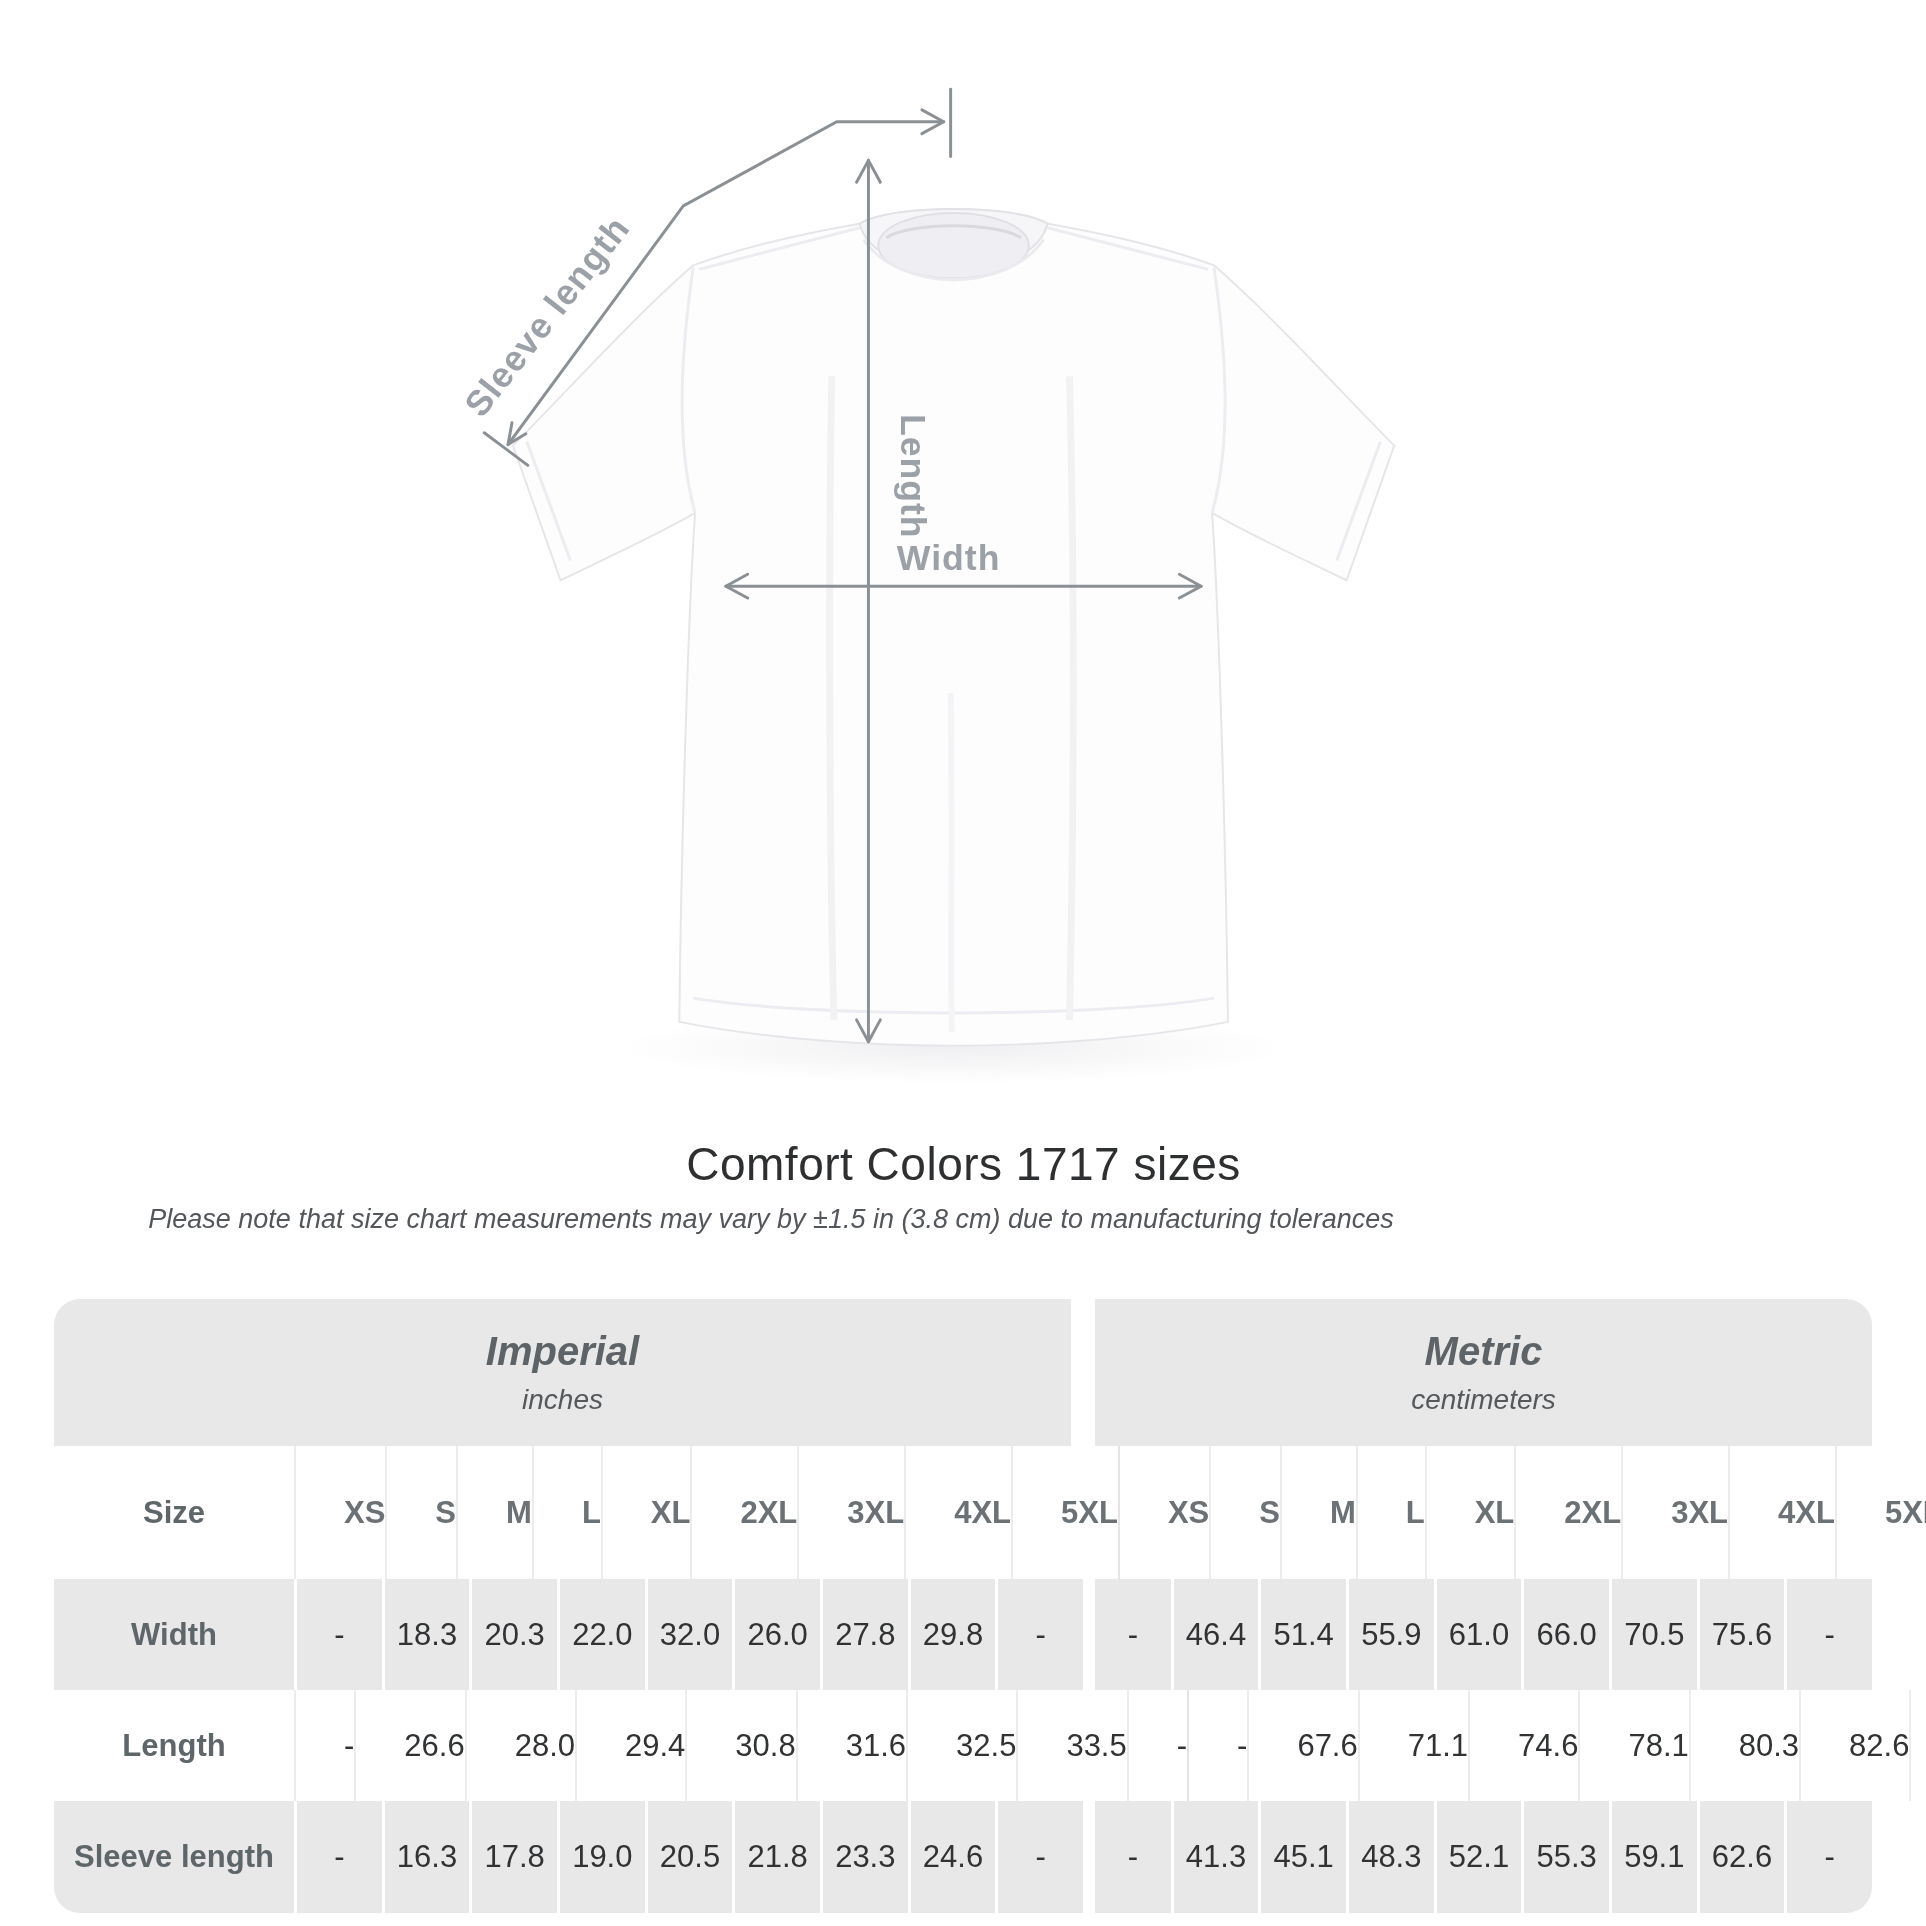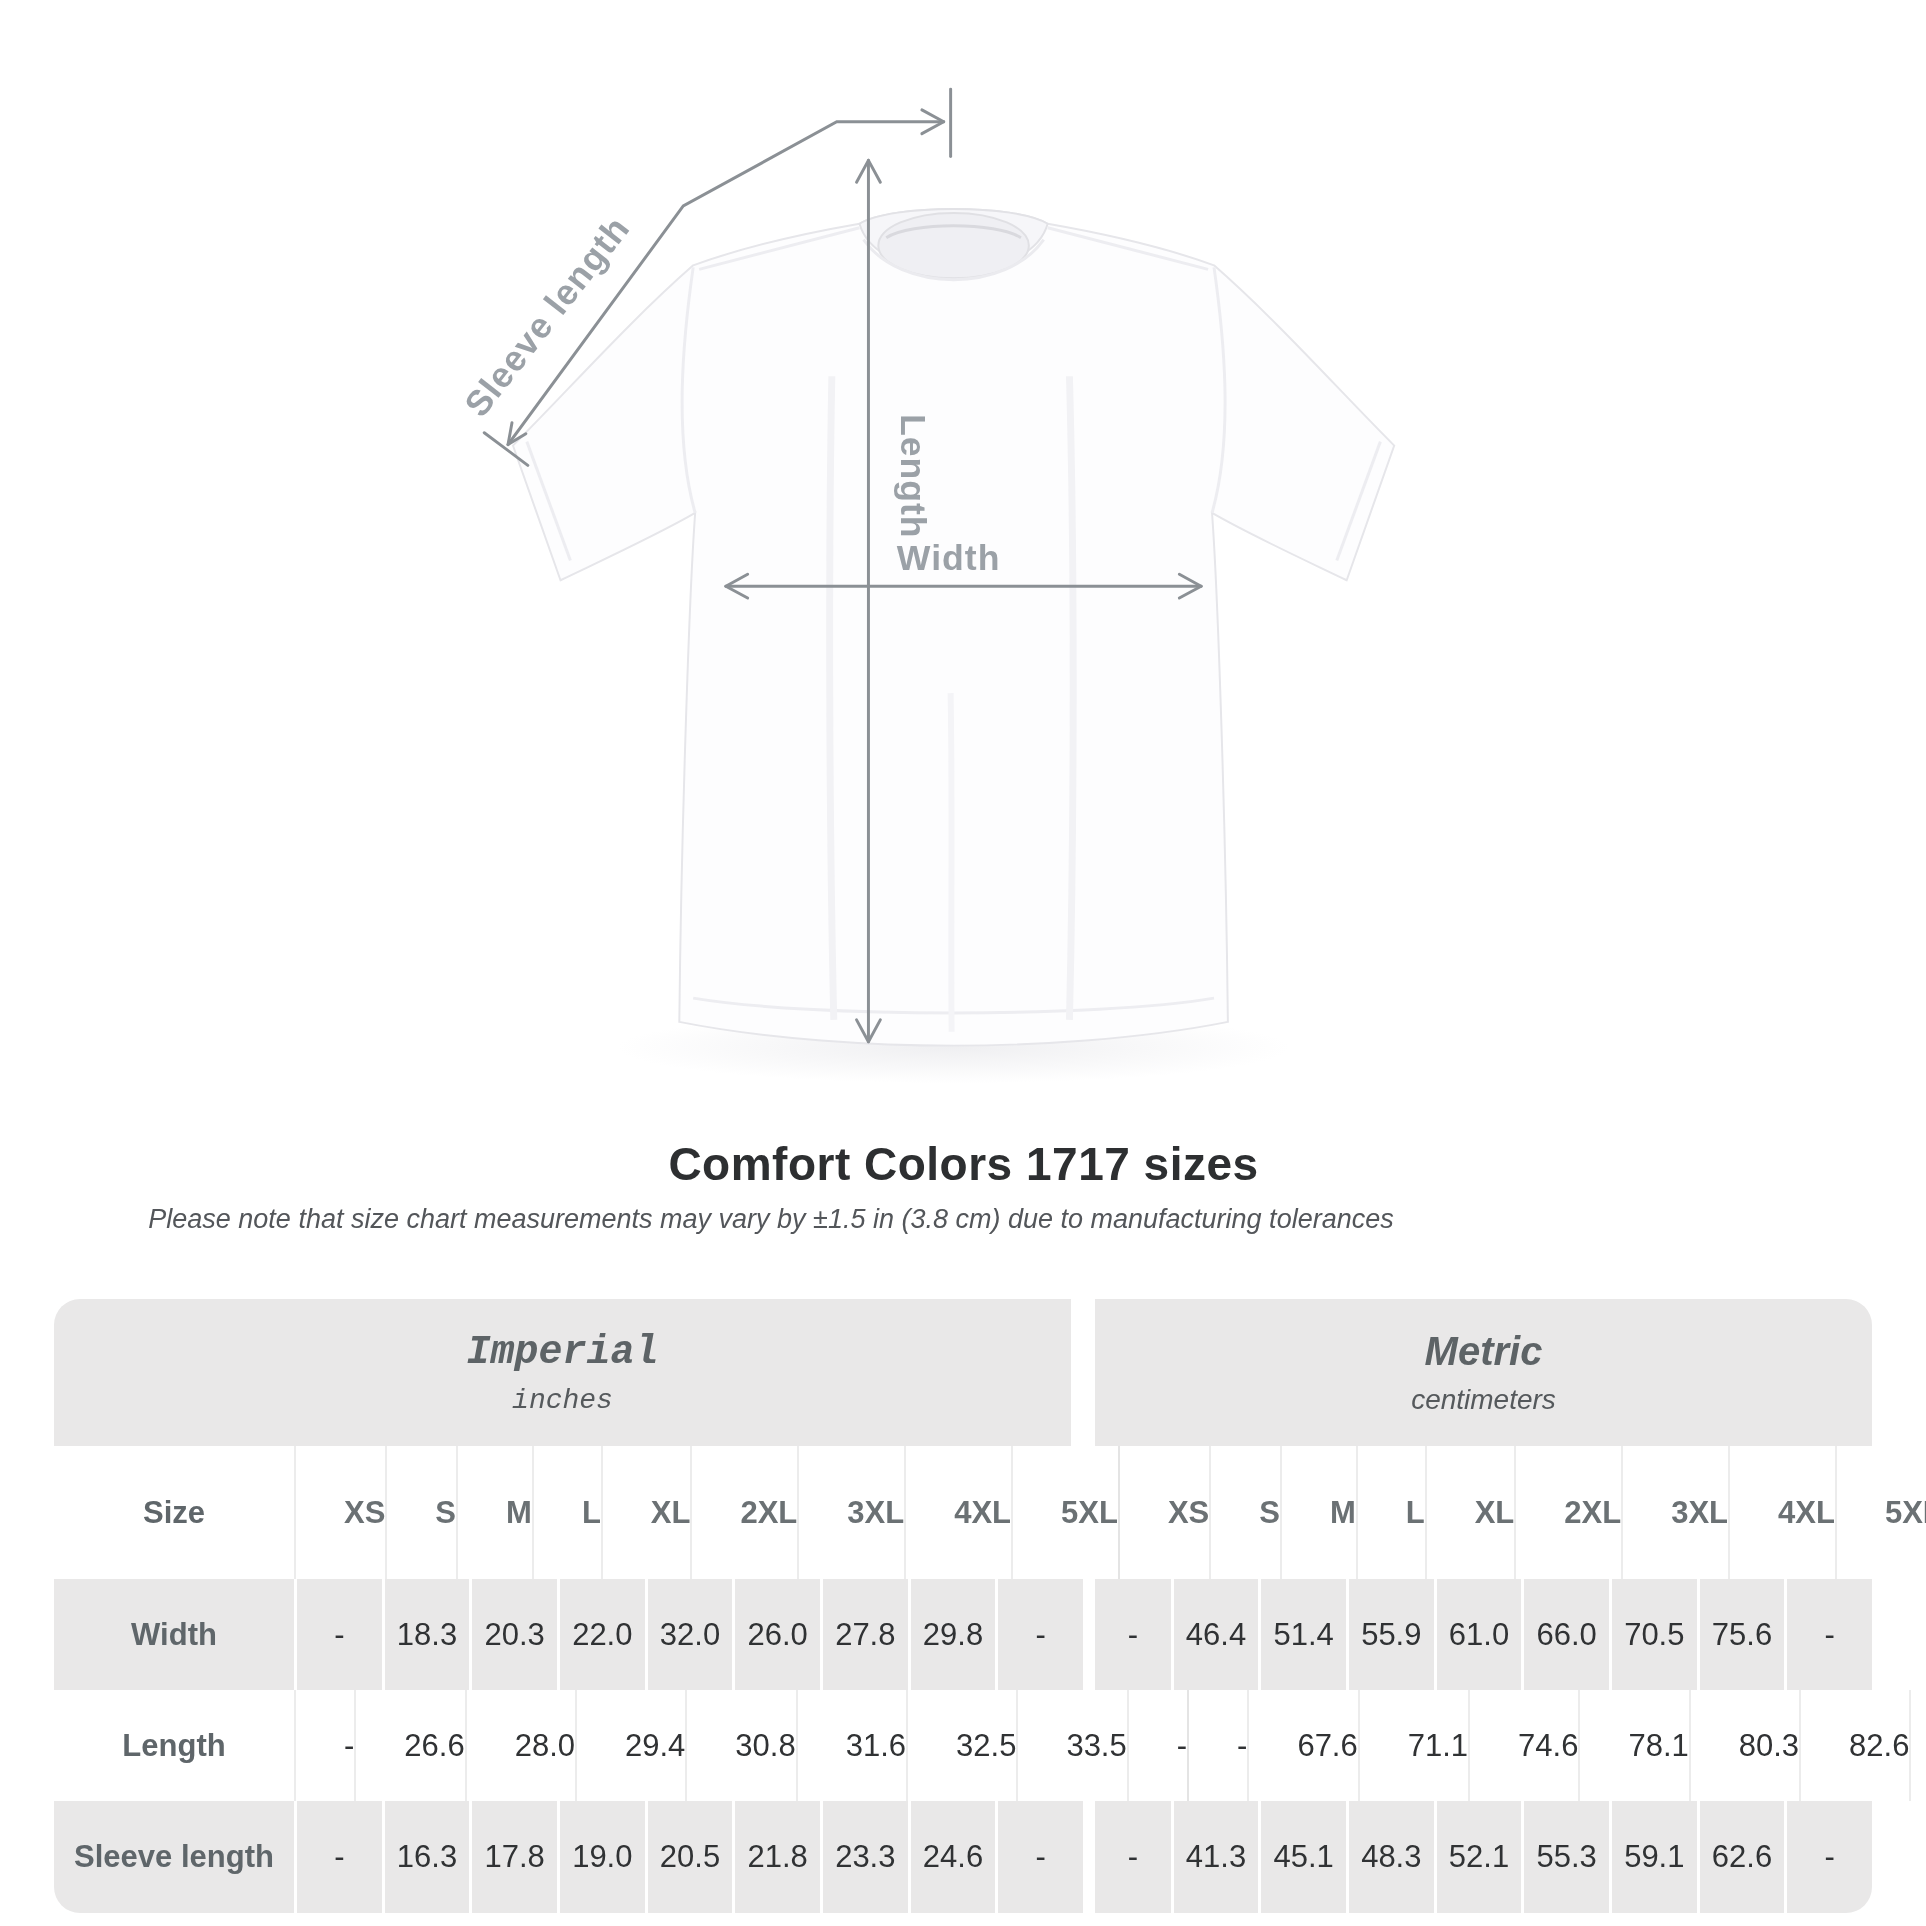--- a/index.html
+++ b/index.html
@@ -3,29 +3,29 @@
 <meta charset="utf-8">
 <style>
   html,body{margin:0;padding:0;background:#fff;}
   .page{position:relative;width:1927px;height:1927px;background:#ffffff;overflow:hidden;
         font-family:"Liberation Sans",sans-serif;}
   .diagram-wrap{position:absolute;left:0;top:0;width:1927px;height:1109px;}
   svg text{font-family:"Liberation Sans",sans-serif;}
   .dim-label{font-size:36px;font-weight:bold;fill:#9ba1a7;letter-spacing:1px;}
 
   .title{position:absolute;left:0;top:1137px;width:1927px;text-align:center;
-         font-size:46px;font-weight:bold;color:#2d2f31;letter-spacing:0.5px;}
+         font-size:46px;font-weight:normal;color:#2d2f31;letter-spacing:0.5px;}
   .subtitle{position:absolute;left:0;top:1204px;width:1542px;text-align:center;
          font-size:27px;font-style:italic;color:#53565a;}
 
   .sizetable{position:absolute;left:54px;top:1299px;width:1818px;}
   .trow{display:grid;grid-template-columns:240px repeat(18,1fr);}
   .bandrow{height:147px;}
   .band{background:#e9e8e8;display:flex;flex-direction:column;align-items:center;justify-content:center;}
-  .band-imp{grid-column:1/11;border-radius:26px 0 0 0;margin-right:12px;font-family:Liberation Mono, monospace;}
+  .band-imp{grid-column:1/11;border-radius:26px 0 0 0;margin-right:12px;}
   .band-met{grid-column:11/20;border-radius:0 26px 0 0;margin-left:12px;}
   .band-title{font-size:40px;font-weight:bold;font-style:italic;color:#5d6366;}
   .band-sub{font-size:28px;font-style:italic;color:#55595c;margin-top:10px;}
 
   .hrow{height:133px;background:#fff;}
   .drow{height:111px;}
   .drow.last{height:112px;}
   .c{display:flex;align-items:center;justify-content:center;font-size:31px;color:#303234;}
   .h{font-weight:bold;color:#6b7174;}
   .lab{font-weight:bold;color:#5f666a;}

